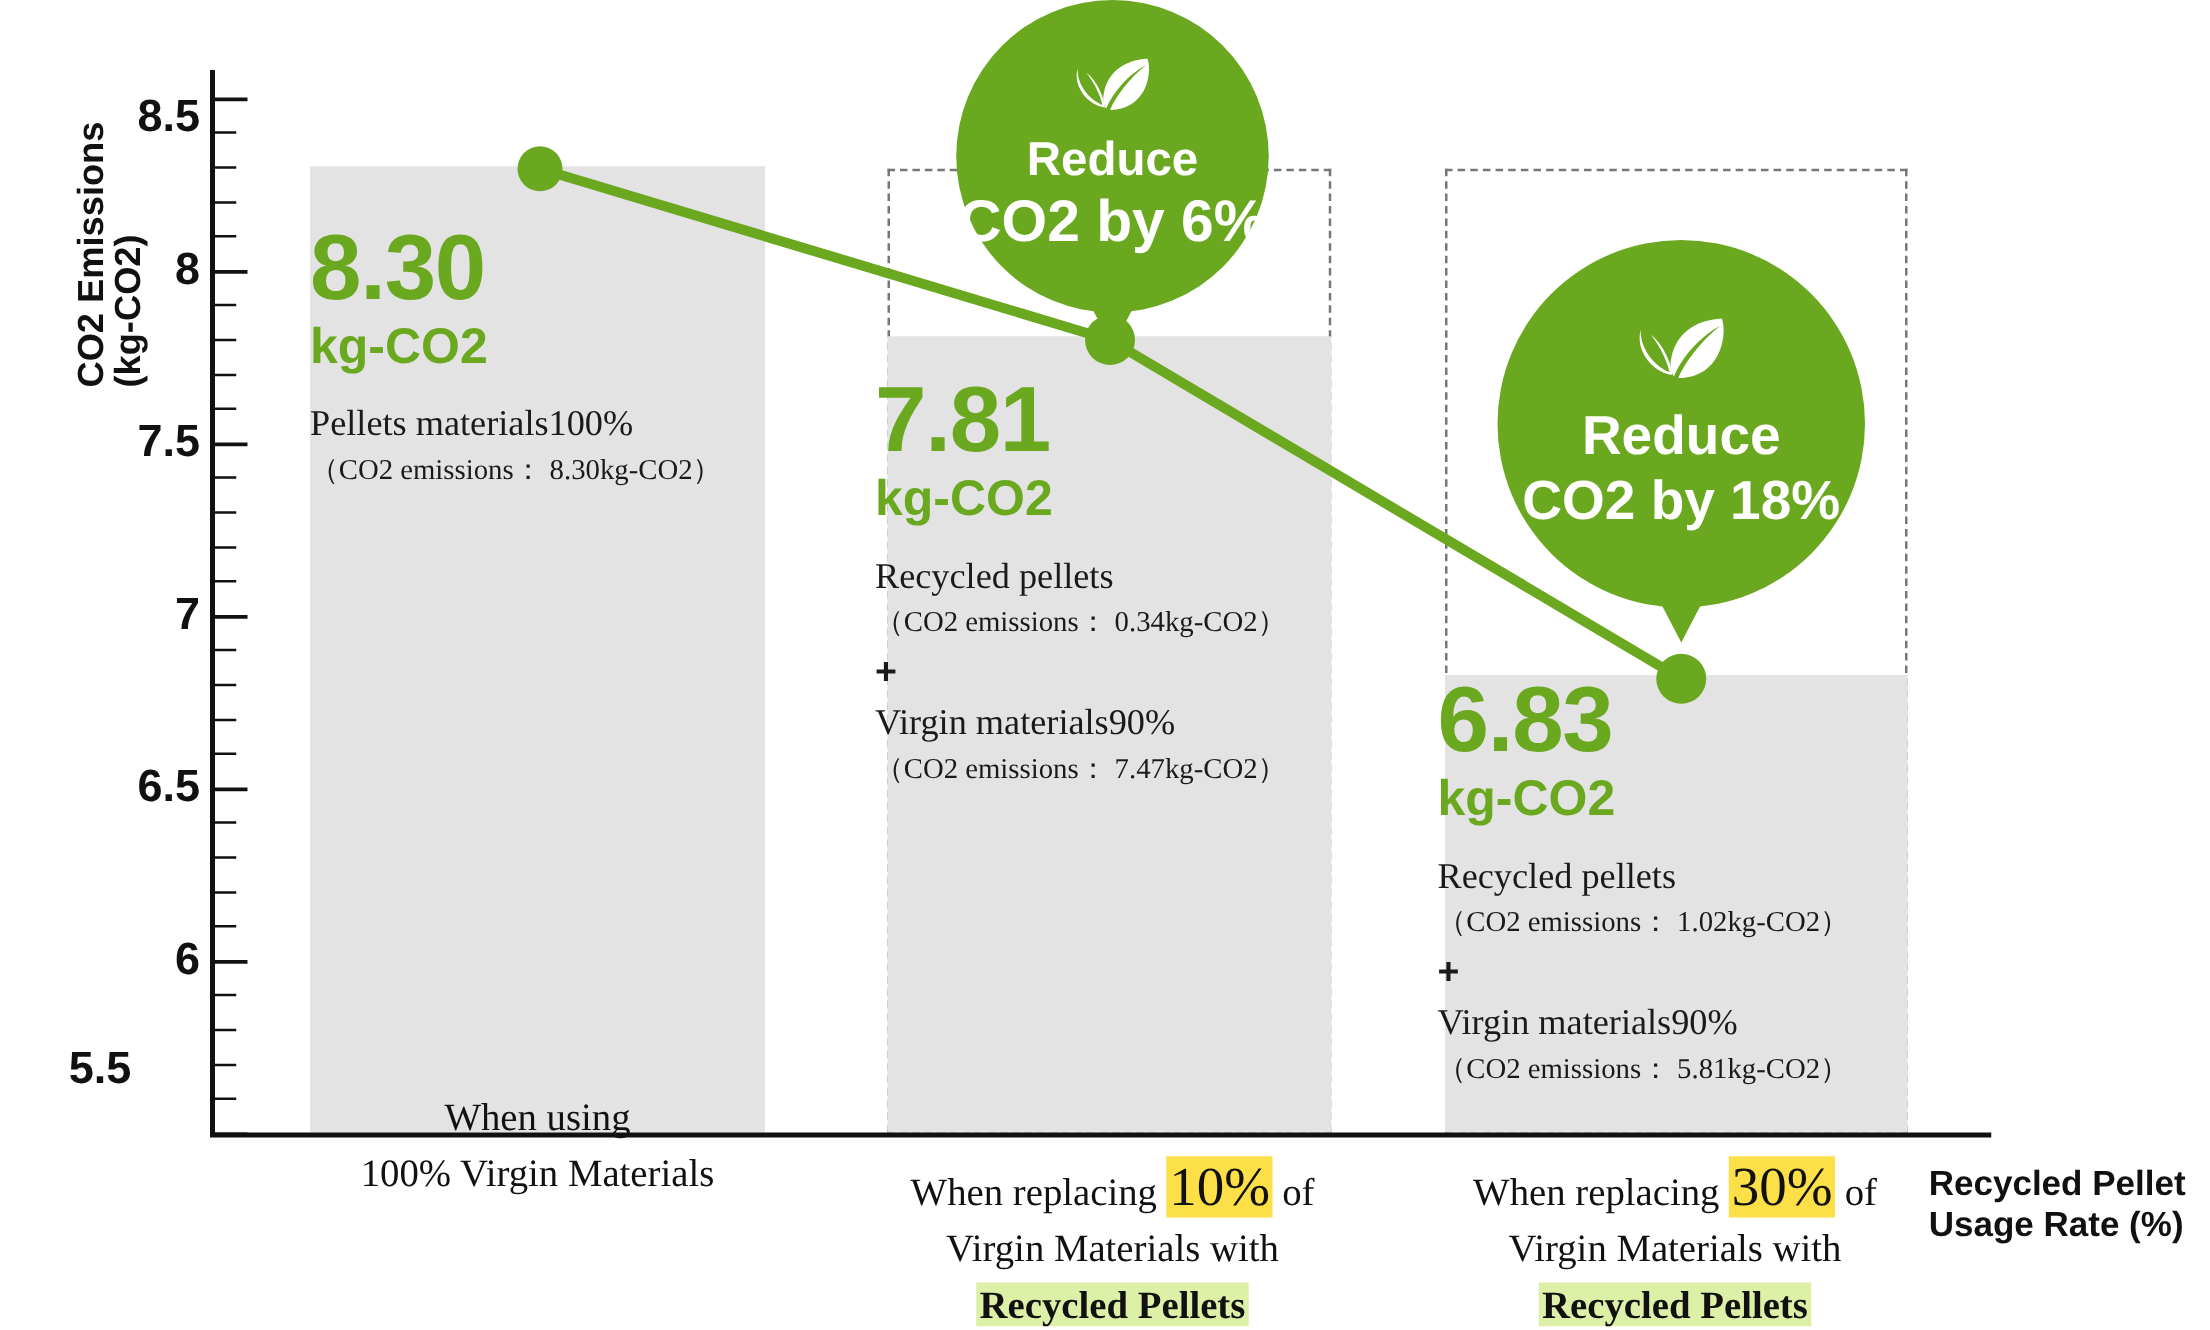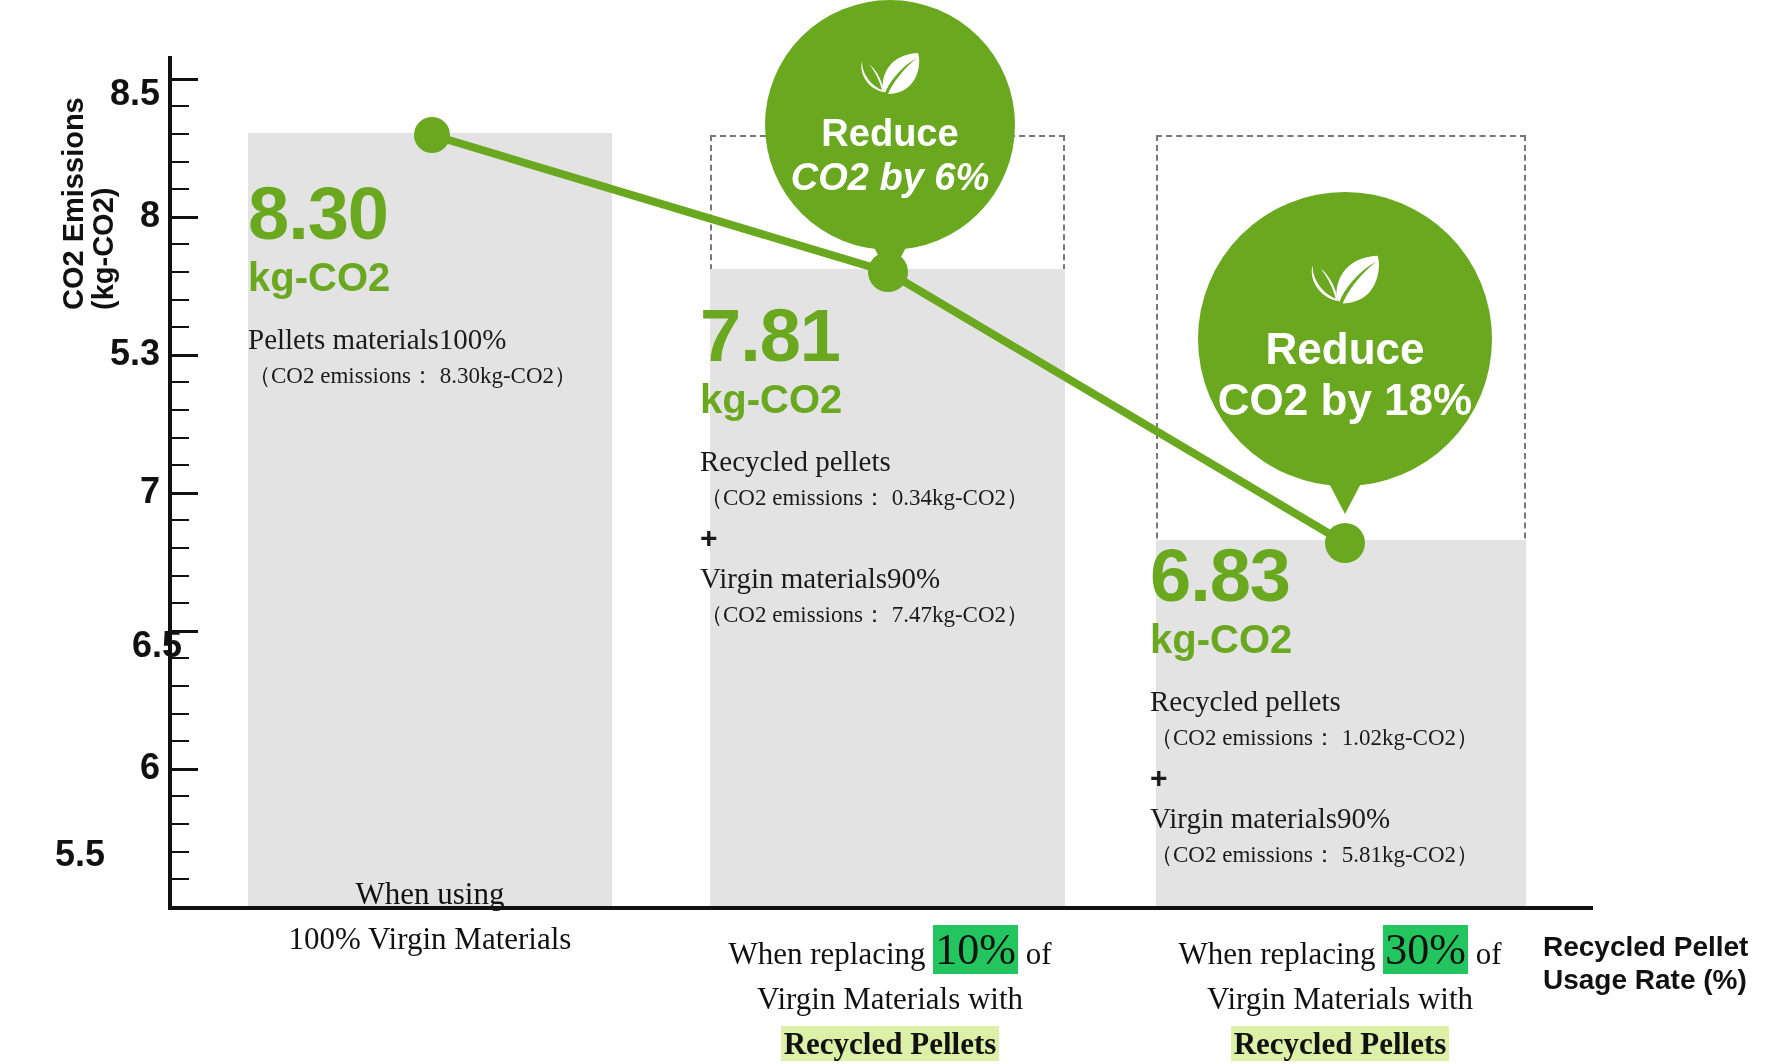--- a/index.html
+++ b/index.html
@@ -129,21 +129,21 @@
   
   .cat-label{
     position:absolute;
     text-align:center;
     font-family:"Liberation Serif", serif;
     font-size:31px;
     color:#111;
     line-height:1.45;
   }
   .hl{
-    background:#22c55e;
+    background:#fde047;
     font-size:44px;
     line-height:1;
     padding:0 2px;
   }
   .hl-bold{
     background:#ddf0a8;
     font-weight:bold;
     padding:0 3px;
   }
 
@@ -184,25 +184,25 @@
 (kg-CO2)</div>
   </div>
 
   <div class="yaxis-line"></div>
 
   <div class="ytick major" style="top:78px;"></div>
   <div class="ytick-label" style="top:72px;">8.5</div>
   <div class="ytick major" style="top:216px;"></div>
   <div class="ytick-label" style="top:194px;">8</div>
   <div class="ytick major" style="top:354px;"></div>
-  <div class="ytick-label" style="top:332px;">5.3</div>
+  <div class="ytick-label" style="top:332px;">7.5</div>
   <div class="ytick major" style="top:492px;"></div>
   <div class="ytick-label" style="top:470px;">7</div>
   <div class="ytick major" style="top:630px;"></div>
-  <div class="ytick-label" style="top:624px;margin-left:22px;">6.5</div>
+  <div class="ytick-label" style="top:608px;">6.5</div>
   <div class="ytick major" style="top:768px;"></div>
   <div class="ytick-label" style="top:746px;">6</div>
   <div class="ytick major" style="top:906px;"></div>
   <div class="ytick-label" style="top:833px;text-align:center;">5.5</div>
 
   <div class="ytick minor" style="top:105px;"></div>
   <div class="ytick minor" style="top:133px;"></div>
   <div class="ytick minor" style="top:161px;"></div>
   <div class="ytick minor" style="top:188px;"></div>
   <div class="ytick minor" style="top:243px;"></div>
@@ -271,21 +271,21 @@
   <div class="xaxis-line"></div>
 
   <div class="bubble" style="left:765px;top:0px;width:250px;height:250px;">
     <span class="leaf-icon">
       <svg width="62" height="44" viewBox="0 0 62 44">
         <path d="M59 2 C40 3 27 13 24 30 C23 35 24 39 26 42 C30 32 41 16 58 7 C44 18 33 33 29 43 C46 43 58 32 60 14 C60.6 9 60 5 59 2 Z" fill="#ffffff"></path>
         <path d="M3 10 C2 14 2 19 4 24 C8 34 17 40 25 41 C24 33 19 20 10 13 C17 22 21 31 23 39 C15 36 7 28 4 18 C3.4 15 3 12 3 10 Z" fill="#ffffff"></path>
       </svg>
     </span>
     <div class="bubble-text" style="font-size:38px;margin-top:12px;">Reduce</div>
-    <div class="bubble-text" style="font-size:38px;font-style:italic;">CO2 by 6%</div>
+    <div class="bubble-text" style="font-size:47px;">CO2 by 6%</div>
     <div class="bubble-tail" style="left:101px;top:232px;"></div>
   </div>
 
   <div class="bubble" style="left:1198px;top:192px;width:294px;height:294px;">
     <span class="leaf-icon">
       <svg width="72" height="52" viewBox="0 0 62 44">
         <path d="M59 2 C40 3 27 13 24 30 C23 35 24 39 26 42 C30 32 41 16 58 7 C44 18 33 33 29 43 C46 43 58 32 60 14 C60.6 9 60 5 59 2 Z" fill="#ffffff"></path>
         <path d="M3 10 C2 14 2 19 4 24 C8 34 17 40 25 41 C24 33 19 20 10 13 C17 22 21 31 23 39 C15 36 7 28 4 18 C3.4 15 3 12 3 10 Z" fill="#ffffff"></path>
       </svg>
     </span>

